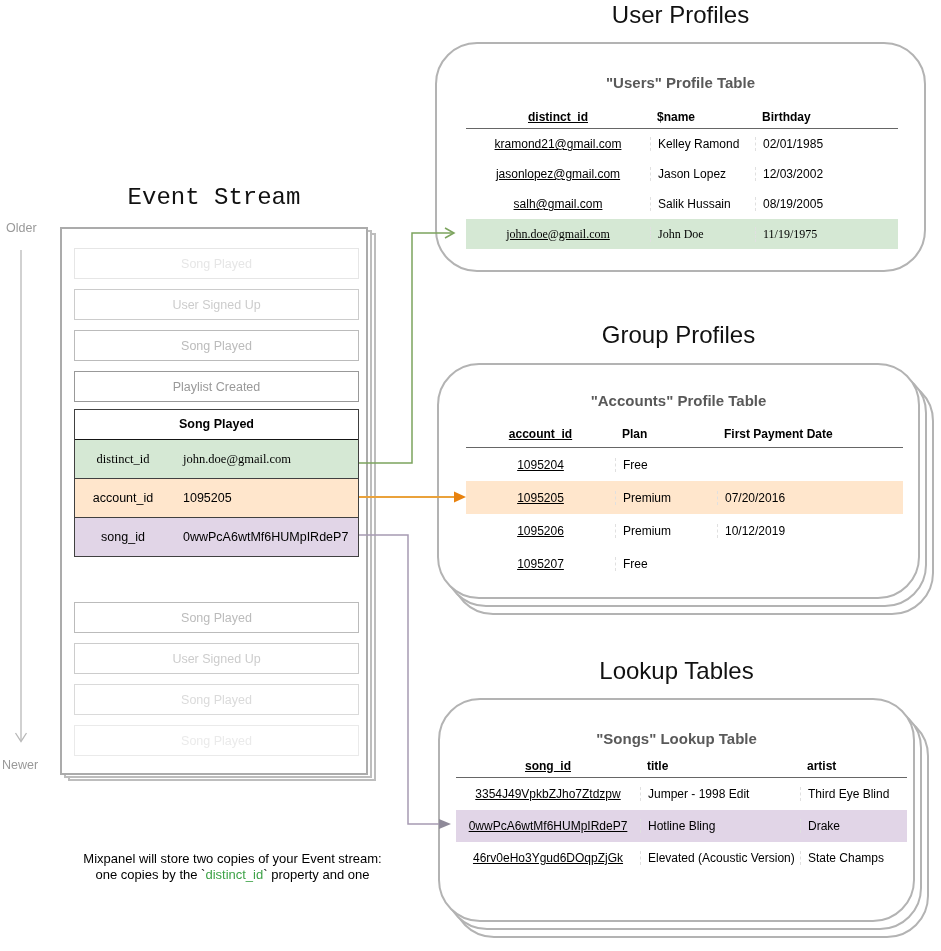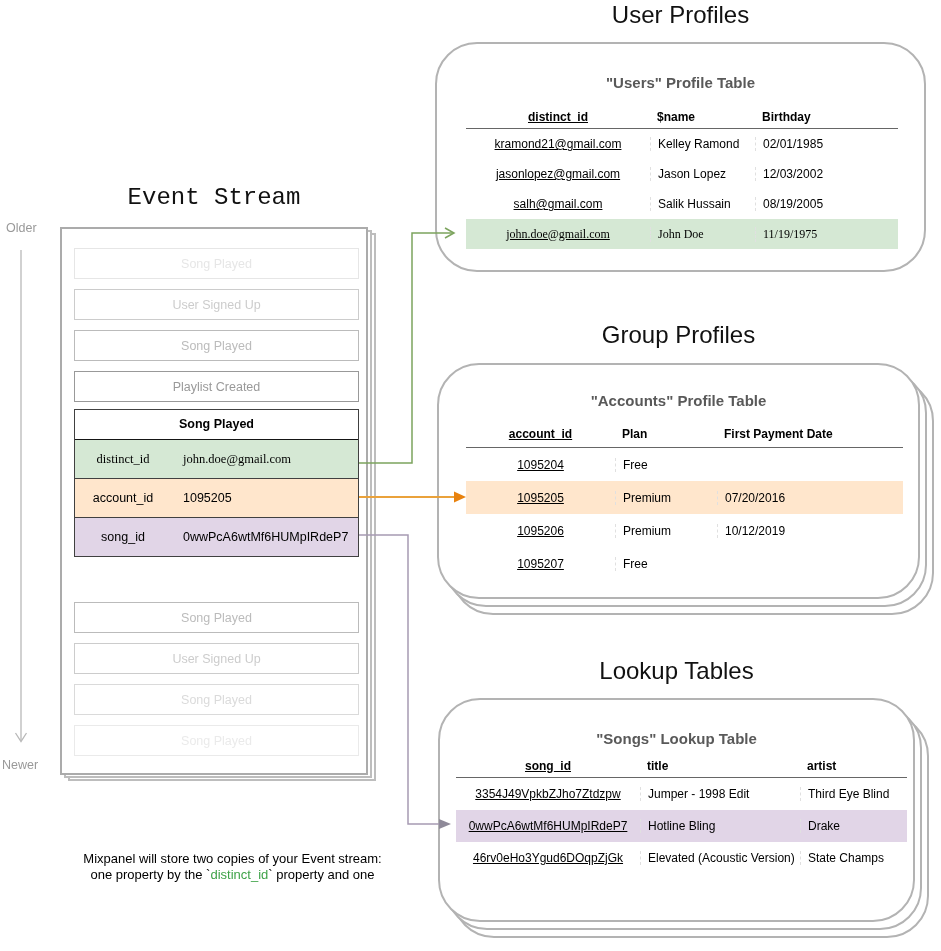--- a/index.html
+++ b/index.html
@@ -203,21 +203,21 @@
         <div class="trow songs-grid songs-row">
           <div class="tcell col0"><span class="underlined">46rv0eHo3Ygud6DOqpZjGk</span></div>
           <div class="tcell col1"><span>Elevated (Acoustic Version)</span></div>
           <div class="tcell col2"><span>State Champs</span></div>
         </div>
       </div>
   </div>
 
   <div class="caption">
     <div>Mixpanel will store two copies of your Event stream:</div>
-    <div><span>one property by the `</span><span class="key-green">distinct_id</span><span>` property and one</span></div>
+    <div><span>one copies by the `</span><span class="key-green">distinct_id</span><span>` property and one</span></div>
   </div>
 
   <svg id="connectors" width="941" height="951" viewBox="0 0 941 951">
 
     <g>
       <line class="conn-gray" x1="21" y1="250" x2="21" y2="740"></line>
       <polyline class="conn-gray" points="15.5,733 21,741.5 26.5,733"></polyline>
     </g>
 
     <g>

